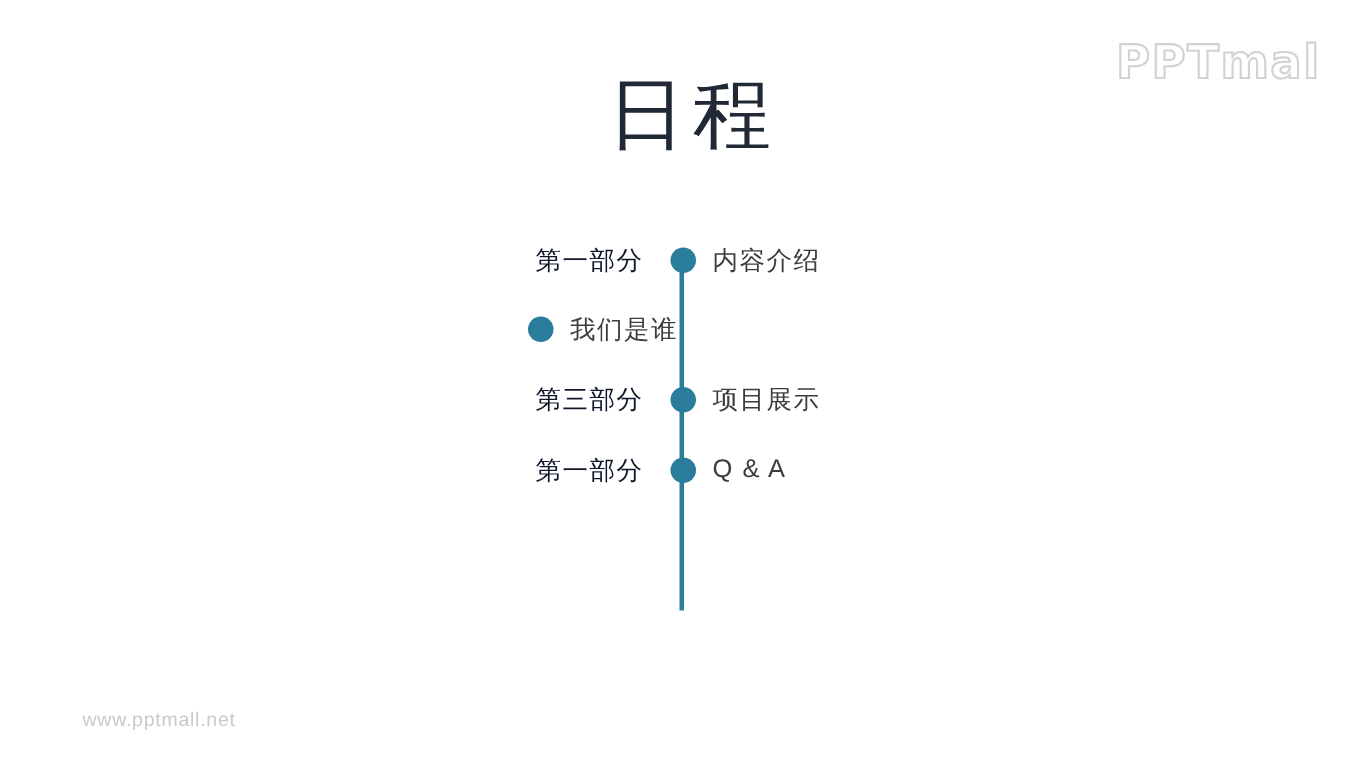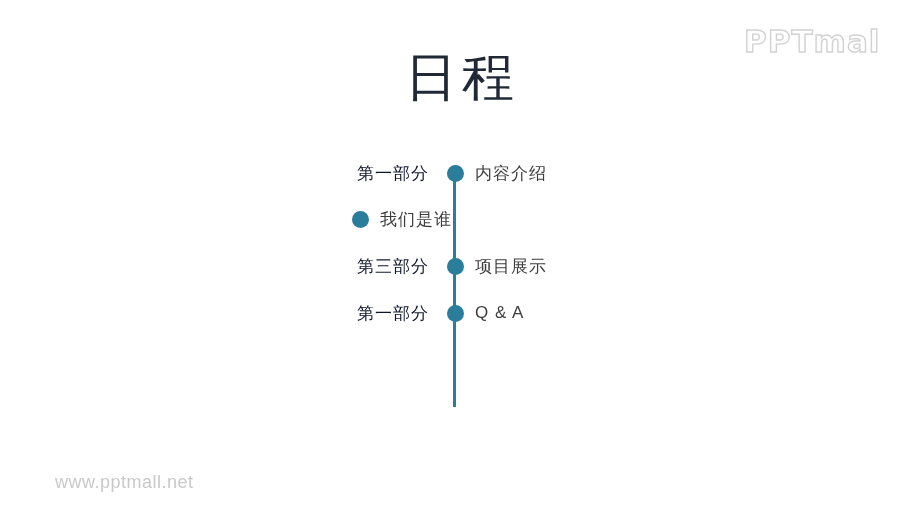--- a/index.html
+++ b/index.html
@@ -94,21 +94,21 @@
     font-size: 17px;
     color: #3d3d3d;
     letter-spacing: 1px;
     white-space: nowrap;
   }
   
   .footer-url {
     position: absolute;
     left: 55px;
     top: 472px;
-    font-size: 18px;
+    font-size: 13px;
     letter-spacing: 0.5px;
     color: #c9c9c9;
   }
 </style>
 </head>
 <body>
 
 <div class="slide">
 
   <h1 class="slide-title">日程</h1>

